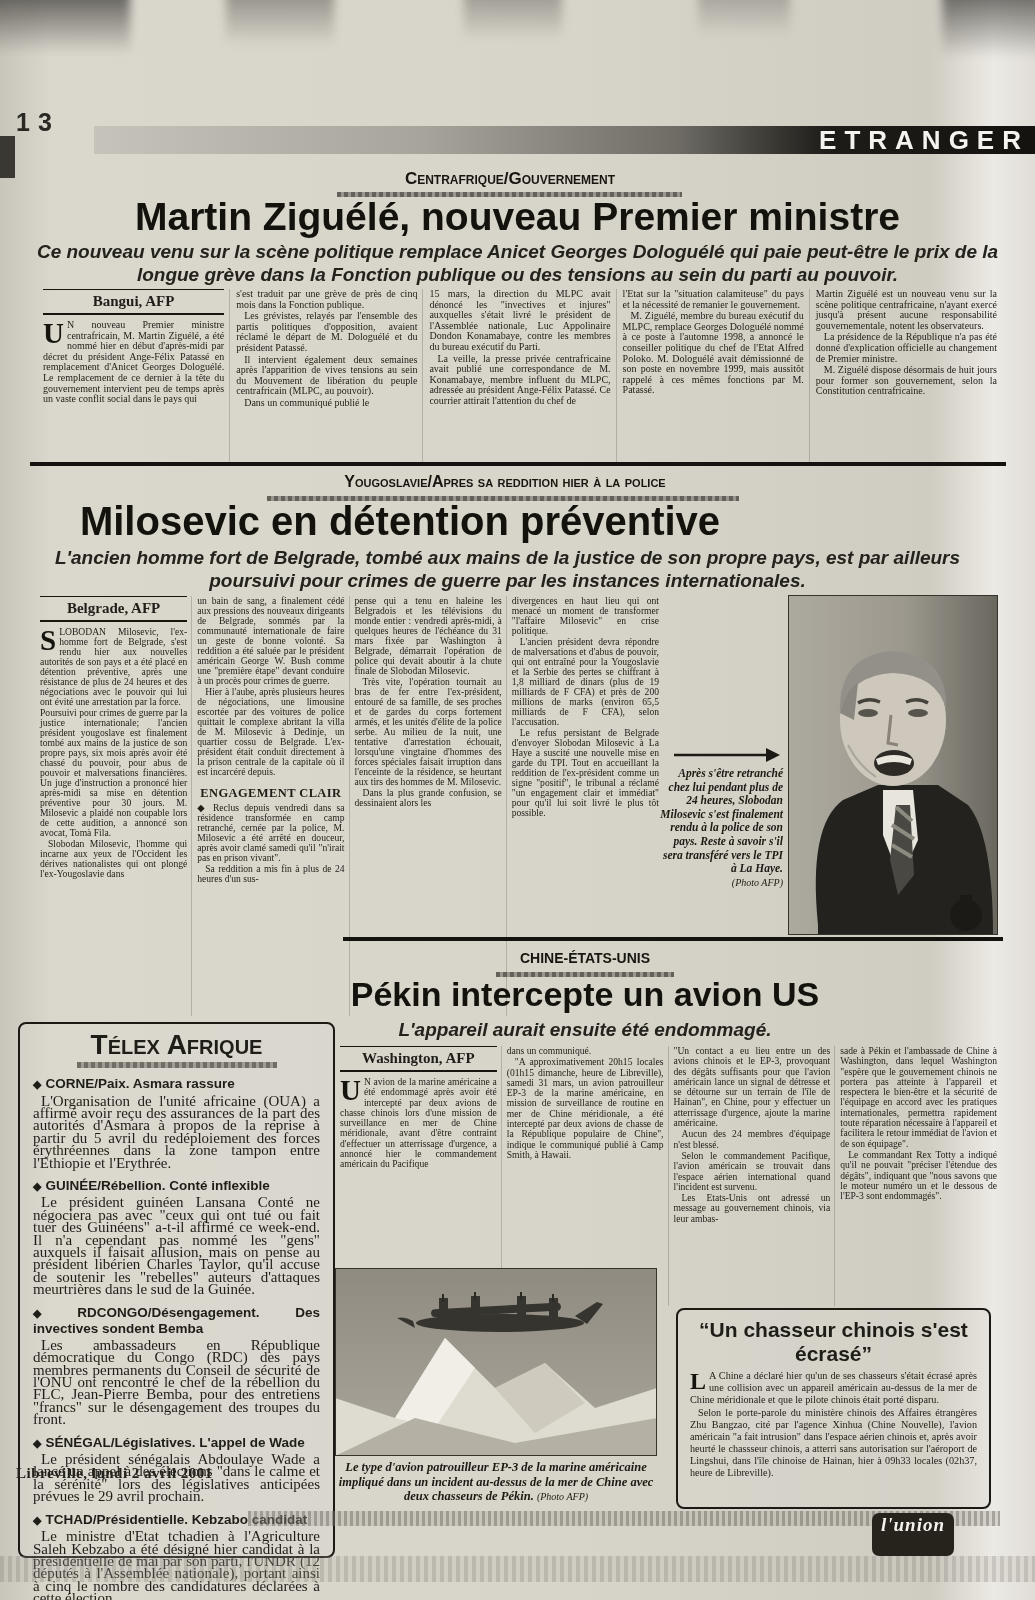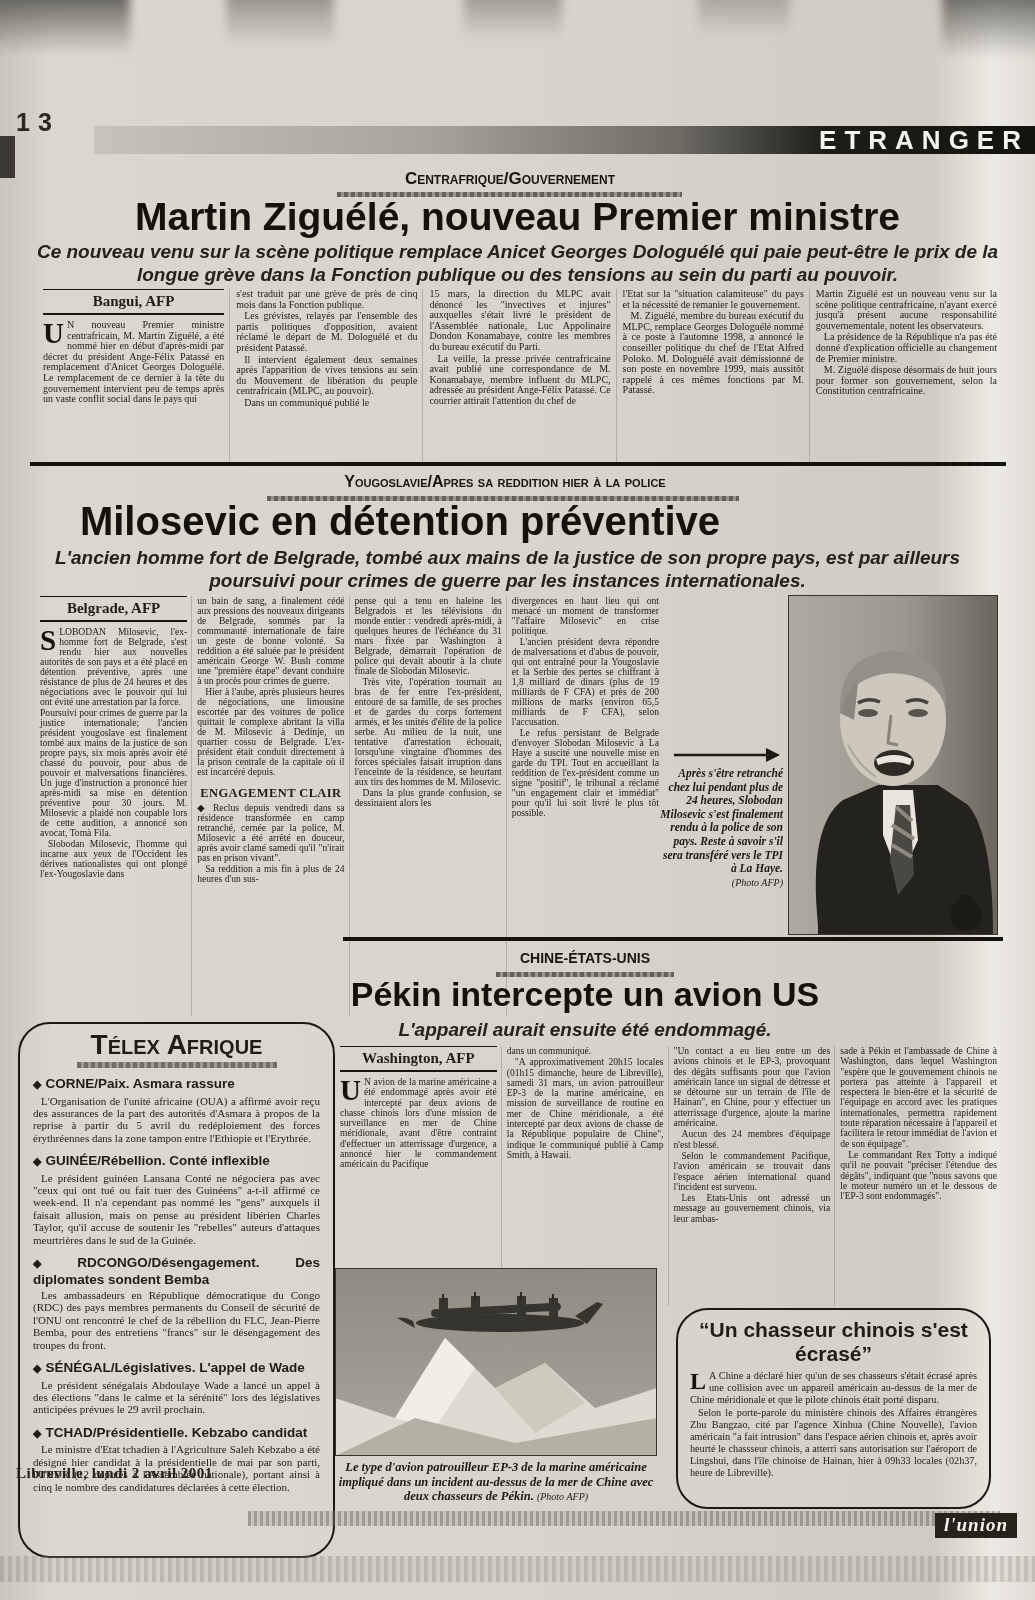--- a/index.html
+++ b/index.html
@@ -34,38 +34,38 @@
   .a2txt p{font-size:9.6px;line-height:10px;}
   .a3txt p{font-size:9.6px;line-height:10.3px;}
   .dateline{font:700 15px/18px "Liberation Serif",serif;text-align:center;
     border-top:1.5px solid #17150f;border-bottom:2px solid #17150f;padding:2px 0 3px;margin-bottom:5px;}
   .dc{float:left;font:700 29px/25px "Liberation Serif",serif;margin:1px 3px 0 0;color:#15130e;}
   .xhead{font:700 12.5px/15px "Liberation Serif",serif;text-align:center;letter-spacing:.4px;margin:9px 0 2px;}
   .rule{position:absolute;background:#15130f;}
   .photo{position:absolute;overflow:hidden;box-shadow:0 0 0 1px rgba(40,38,30,.6) inset;}
   .cap{position:absolute;font:700 italic 11.5px/13.6px "Liberation Serif",serif;color:#1c1a14;}
   .cap .credit{font-size:10px;font-weight:400;}
-  .box{position:absolute;border:2.5px solid #1b1914;border-radius:32px;background:rgba(222,219,210,.35);}
+  .box{position:absolute;border:2.5px solid #1b1914;border-radius:8px;background:rgba(222,219,210,.35);}
   .telextitle{font-family:"Liberation Sans",sans-serif;font-weight:700;font-variant:small-caps;
     font-size:28px;text-align:center;line-height:30px;margin-top:6px;}
   .telexbar{width:200px;height:6px;margin:2px auto 8px;background:repeating-linear-gradient(90deg,#55534d 0 4px,#908d85 4px 7px);opacity:.8;}
   .titem{padding:0 13px;margin-bottom:9px;text-align:justify;}
   .titem h3{font:700 13.5px/15.5px "Liberation Sans",sans-serif;margin:0 0 2px;}
   .titem h3 .diam{font-size:11px;margin-right:4px;}
-  .titem p{font-size:11px;line-height:12.4px;margin:0;text-indent:8px;}
+  .titem p{font-size:15px;line-height:12.4px;margin:0;text-indent:8px;}
   .boxtitle{font:700 21px/24px "Liberation Sans",sans-serif;text-align:center;margin:8px 10px 4px;}
   .boxbody{padding:0 12px 8px;text-align:justify;}
   .boxbody p{font-size:10.2px;line-height:12px;margin:0 0 1px;text-indent:8px;}
   .boxbody p.lead{text-indent:0;}
   .footdate{position:absolute;left:16px;top:1464px;font-variant:small-caps;
     font:600 15px/18px "Liberation Serif",serif;letter-spacing:.5px;color:#23211b;}
   .footbar{position:absolute;left:248px;top:1511px;width:752px;height:15px;
     background:repeating-linear-gradient(90deg,rgba(110,107,99,.55) 0 3px,rgba(170,167,158,.35) 3px 6px);}
-  .logo{position:absolute;left:935px;top:1513px;background:#26221c;color:#f4f2ec;
-    font:800 italic 19px/23px "Liberation Serif",serif;padding:0 9px 2px;letter-spacing:1px;}
+  .logo{position:absolute;left:872px;top:1513px;background:#26221c;color:#f4f2ec;
+    font:800 italic 19px/23px "Liberation Serif",serif;padding:0 9px 20px;letter-spacing:1px;border-radius:7px;}
   .bottomband{position:absolute;left:0;top:1556px;width:1035px;height:26px;
     background:repeating-linear-gradient(90deg,rgba(125,122,114,.4) 0 4px,rgba(185,182,173,.3) 4px 8px);opacity:.8;}
   .arrow{position:absolute;left:672px;top:747px;width:110px;height:16px;}
 </style>
 </head>
 <body>
 
 <div id="page">
 
   <div class="art a1"></div>
@@ -196,21 +196,21 @@
     <div class="telexbar"></div>
     <div class="titem">
       <h3><span class="diam">◆</span><span>CORNE/Paix. Asmara rassure</span></h3>
       <p>L'Organisation de l'unité africaine (OUA) a affirmé avoir reçu des assurances de la part des autorités d'Asmara à propos de la reprise à partir du 5 avril du redéploiement des forces érythréennes dans la zone tampon entre l'Ethiopie et l'Erythrée.</p>
     </div>
     <div class="titem">
       <h3><span class="diam">◆</span><span>GUINÉE/Rébellion. Conté inflexible</span></h3>
       <p>Le président guinéen Lansana Conté ne négociera pas avec "ceux qui ont tué ou fait tuer des Guinéens" a-t-il affirmé ce week-end. Il n'a cependant pas nommé les "gens" auxquels il faisait allusion, mais on pense au président libérien Charles Taylor, qu'il accuse de soutenir les "rebelles" auteurs d'attaques meurtrières dans le sud de la Guinée.</p>
     </div>
     <div class="titem">
-      <h3><span class="diam">◆</span><span>RDCONGO/Désengagement. Des diplomates sondent Bemba</span></h3>
+      <h3><span class="diam">◆</span><span>RDCONGO/Désengagement. Des invectives sondent Bemba</span></h3>
       <p>Les ambassadeurs en République démocratique du Congo (RDC) des pays membres permanents du Conseil de sécurité de l'ONU ont rencontré le chef de la rébellion du FLC, Jean-Pierre Bemba, pour des entretiens "francs" sur le désengagement des troupes du front.</p>
     </div>
     <div class="titem">
       <h3><span class="diam">◆</span><span>SÉNÉGAL/Législatives. L'appel de Wade</span></h3>
       <p>Le président sénégalais Abdoulaye Wade a lancé un appel à des élections "dans le calme et la sérénité" lors des législatives anticipées prévues le 29 avril prochain.</p>
     </div>
     <div class="titem">
       <h3><span class="diam">◆</span><span>TCHAD/Présidentielle. Kebzabo candidat</span></h3>
       <p>Le ministre d'Etat tchadien à l'Agriculture Saleh Kebzabo a été désigné hier candidat à la présidentielle de mai par son parti, l'UNDR (12 députés à l'Assemblée nationale), portant ainsi à cinq le nombre des candidatures déclarées à cette élection.</p>
     </div>

